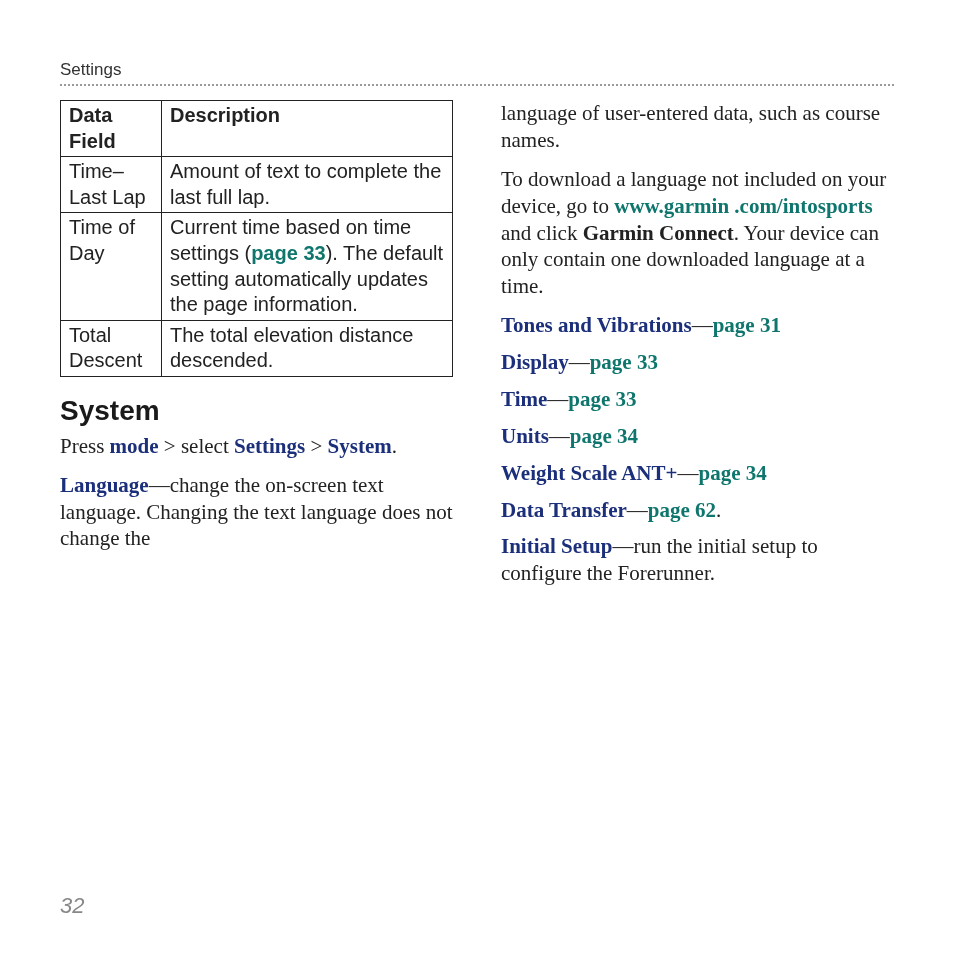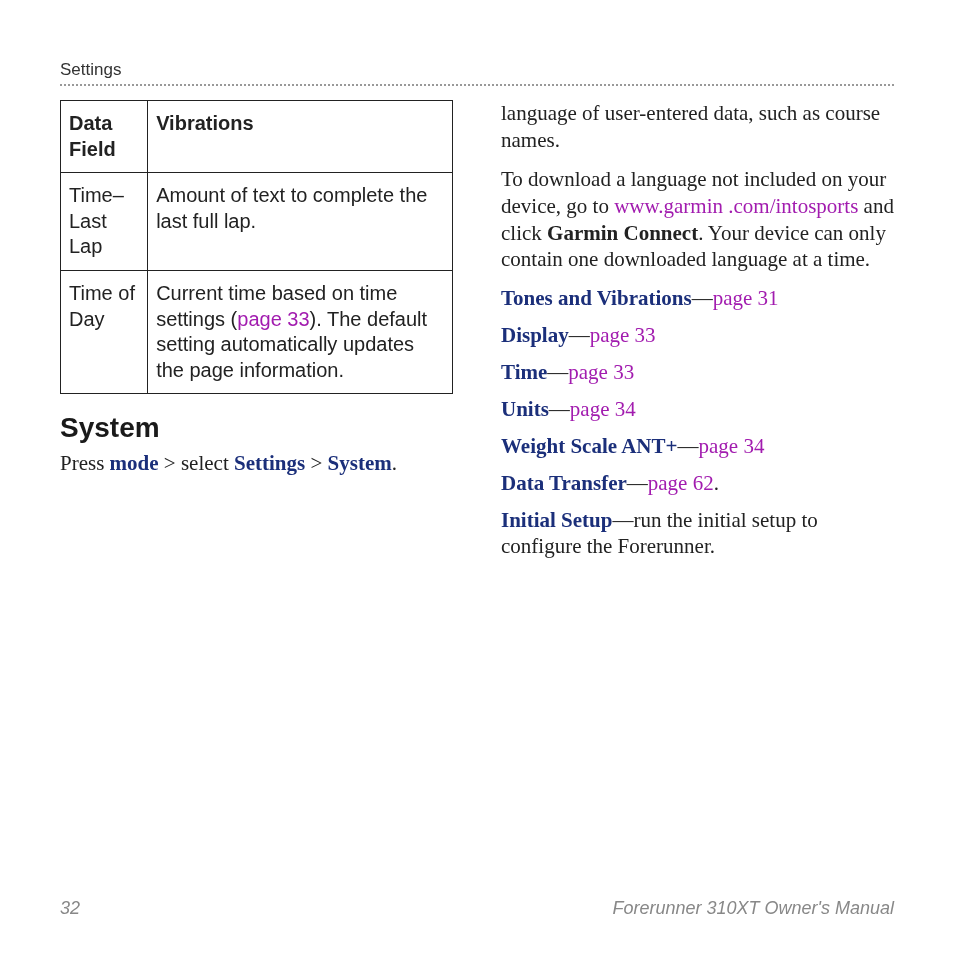--- a/index.html
+++ b/index.html
@@ -38,88 +38,94 @@
     }
     table.datafield {
       border-collapse: collapse;
       width: 100%;
       font-family: Arial, Helvetica, sans-serif;
       font-size: 20px;
       color: #222;
     }
     table.datafield th, table.datafield td {
       border: 1px solid #222;
-      padding: 10px 8px;
+      padding: 2px 8px;
       text-align: left;
       vertical-align: top;
       line-height: 1.28;
     }
     table.datafield th {
       font-weight: bold;
     }
     h2.section {
       font-family: Arial, Helvetica, sans-serif;
       font-weight: bold;
       font-size: 28px;
       color: #1a1a1a;
       margin-top: 16px;
       margin-bottom: 4px;
     }
     .para { margin-bottom: 12px; }
     .bold-blue { color: #1b2f7a; font-weight: bold; }
-    .blue-link { color: #a21caf; }
+    .blue-link { color: #0f766e; font-weight: bold; }
     .bold { font-weight: bold; }
     .toc-line { margin-bottom: 10px; }
     .footer {
       position: absolute;
       bottom: 35px;
       left: 60px;
       right: 60px;
       display: flex;
-      justify-content: space-between;
       font-family: Arial, Helvetica, sans-serif;
       font-style: italic;
       color: #888;
-      font-size: 18px;
+      font-size: 22px;
     }
   </style>
 </head>
 <body>
 
 <div class="page">
   <div class="header-label">Settings</div>
   <hr class="dotted-rule">
 
   <div class="columns">
 
     <div class="col">
       <table class="datafield">
         <thead>
           <tr>
             <th>Data Field</th>
-            <th>Vibrations</th>
+            <th>Description</th>
           </tr>
         </thead>
         <tbody>
           <tr>
             <td>Time–Last Lap</td>
             <td><span>Amount of text to complete the last full lap.</span></td>
           </tr>
           <tr>
             <td>Time of Day</td>
             <td><span>Current time based on time settings (</span><span class="blue-link">page 33</span><span>). The default setting automatically updates the page information.</span></td>
           </tr>
+          <tr>
+            <td>Total Descent</td>
+            <td><span>The total elevation distance descended.</span></td>
+          </tr>
         </tbody>
       </table>
 
       <h2 class="section">System</h2>
       <p class="para">
         <span>Press </span><span class="bold-blue">mode</span><span> &gt; select </span><span class="bold-blue">Settings</span><span> &gt; </span><span class="bold-blue">System</span><span>.</span>
       </p>
 
+      <p class="para">
+        <span class="bold-blue">Language</span><span>—</span><span>change the on-screen text language. Changing the text language does not change the</span>
+      </p>
     </div>
 
     <div class="col">
       <p class="para">language of user-entered data, such as course names.</p>
 
       <p class="para">
         <span>To download a language not included on your device, go to </span><span class="blue-link">www.garmin .com/intosports</span><span> and click </span><span class="bold">Garmin Connect</span><span>. Your device can only contain one downloaded language at a time.</span>
       </p>
 
       <p class="toc-line"><span class="bold-blue">Tones and Vibrations</span><span>—</span><span class="blue-link">page 31</span><span></span></p>
@@ -131,14 +137,13 @@
 
       <p class="para">
         <span class="bold-blue">Initial Setup</span><span>—</span><span>run the initial setup to configure the Forerunner.</span>
       </p>
     </div>
   </div>
 </div>
 
 <div class="footer">
   <span>32</span>
-  <span>Forerunner 310XT Owner's Manual</span>
 </div>
 
 </body></html>

